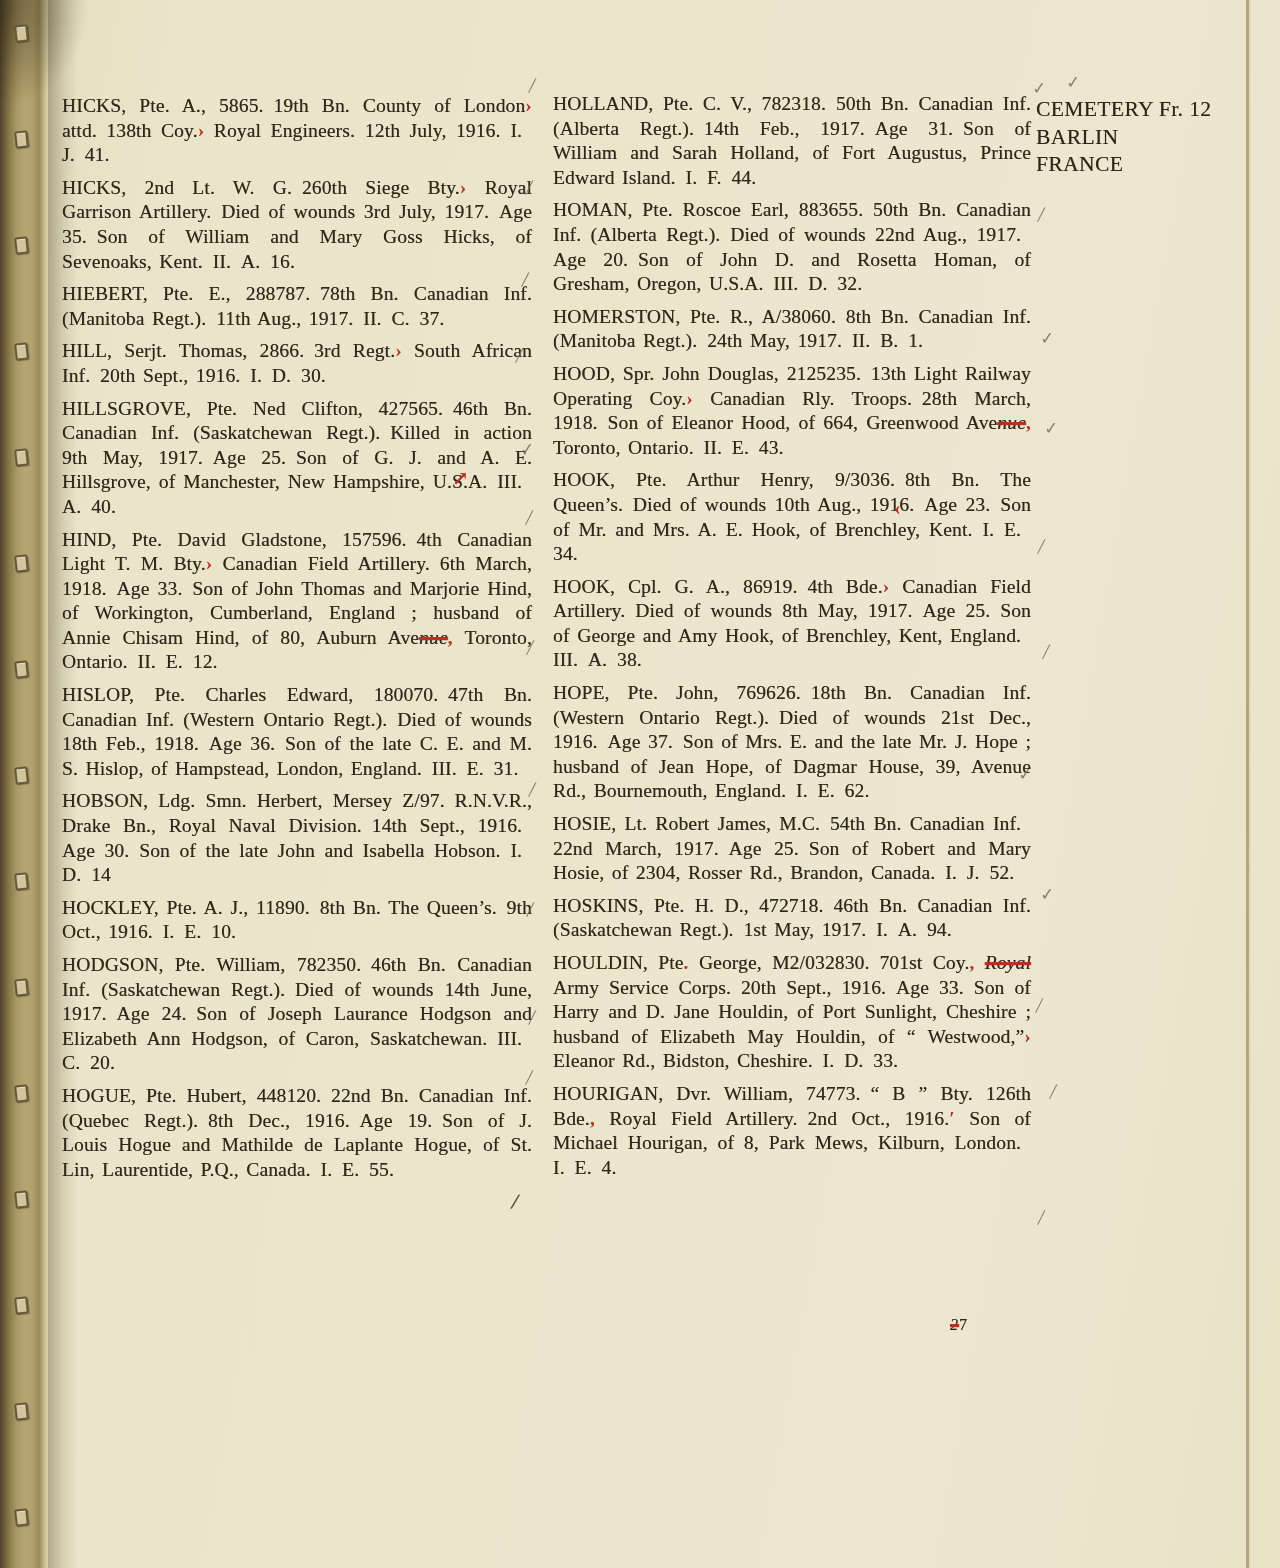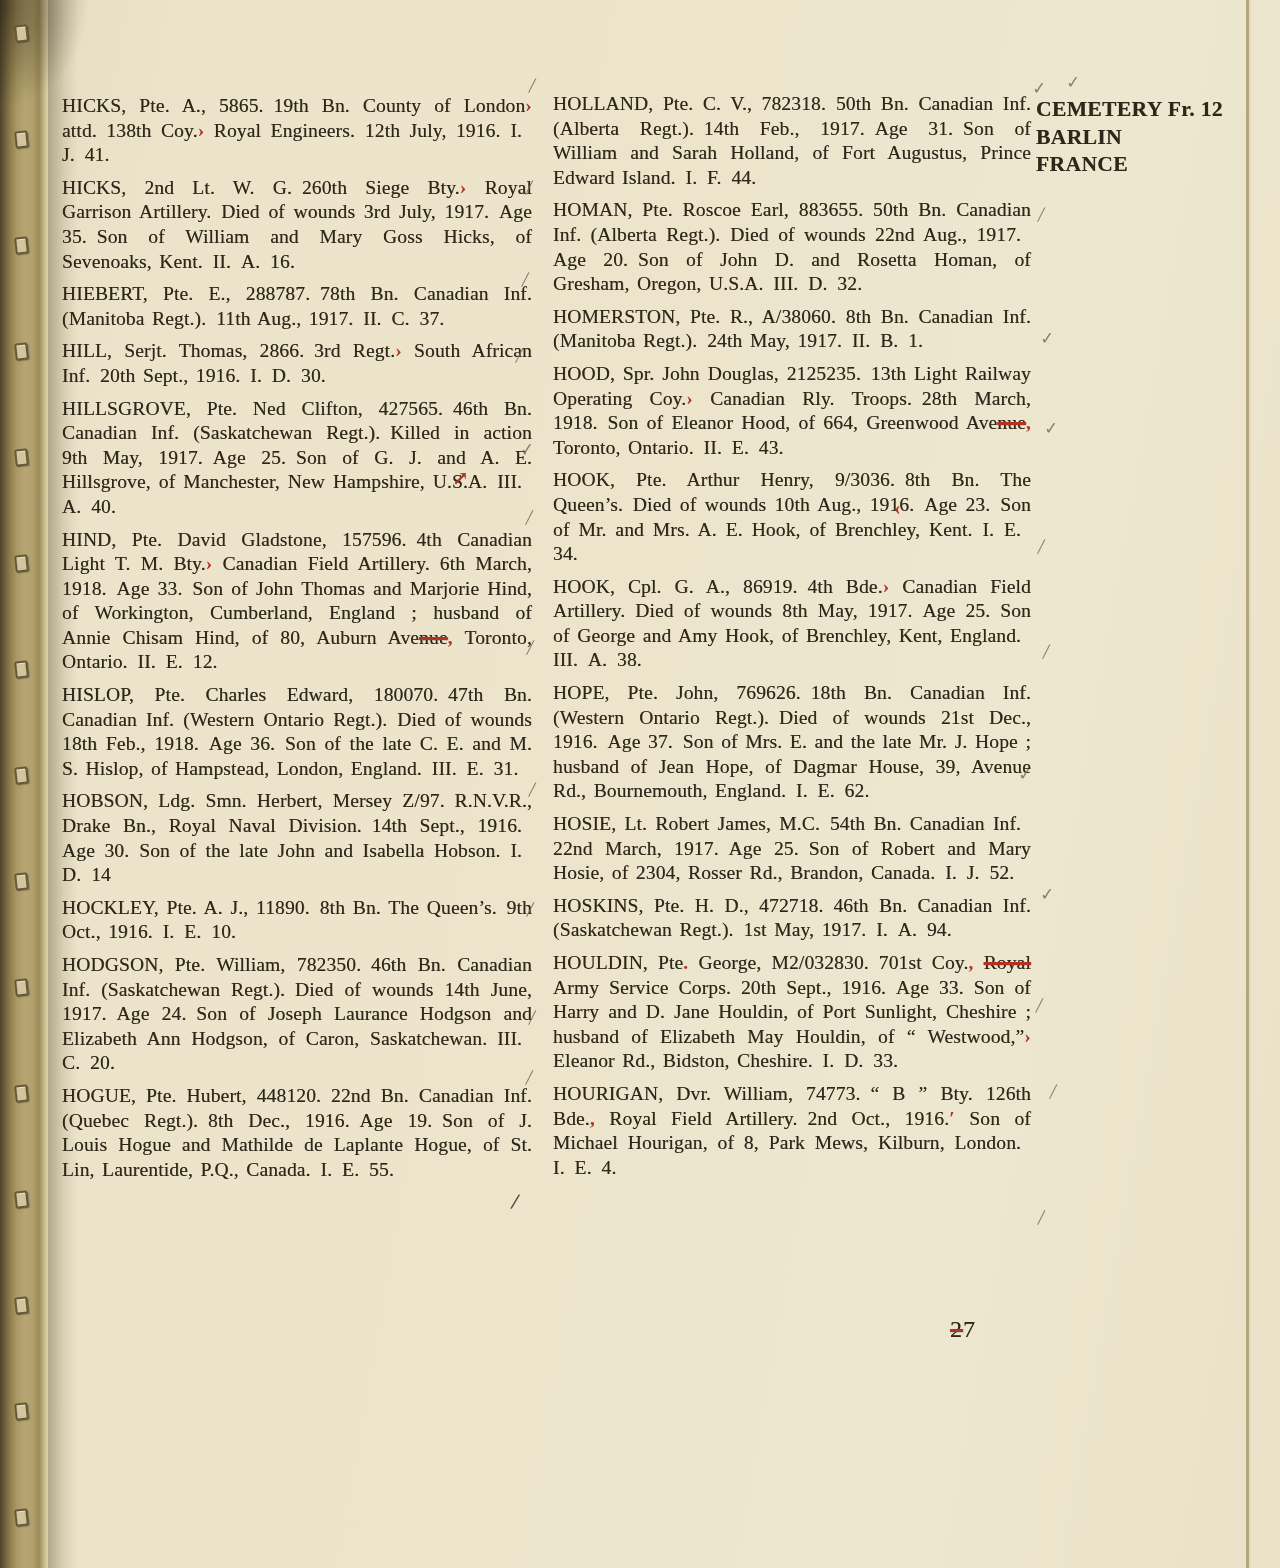--- a/index.html
+++ b/index.html
@@ -24,27 +24,27 @@
     box-shadow:inset 0 1px 0 rgba(255,255,255,.45), 1px 1px 1px rgba(50,40,18,.4);}
   .page-edge-right{position:absolute;left:1246px;top:0;width:3px;height:100%;background:#b4a67c;
     box-shadow:2px 0 0 #e3dbbf;}
   
   .col{position:absolute;text-align:justify;color:var(--ink);
        font-size:19.5px;line-height:24.6px;word-spacing:2.5px;letter-spacing:.15px;}
   .col p.entry{margin:0 0 8px 0;text-shadow:.3px .3px 0 rgba(46,39,25,.55);}
   .col-left{left:62px;top:94px;width:470px;}
   .col-right{left:553px;top:92px;width:478px;}
   .m-red{color:var(--red);font-weight:bold;text-shadow:none;}
-  .m-strike{text-decoration:line-through;text-decoration-color:var(--red);text-decoration-thickness:2.5px;}
+  .m-strike{text-decoration:line-through;text-decoration-color:var(--red);text-decoration-thickness:2.5px;font-style:italic;}
   
-  .header{position:absolute;left:1036px;top:96px;color:var(--ink);font-weight:bold;
+  .header{position:absolute;left:1036px;top:96px;color:var(--ink);font-weight:normal;
           font-size:21.5px;line-height:27.5px;letter-spacing:.4px;
           text-shadow:.3px .3px 0 rgba(46,39,25,.55);}
   
-  .page-number{position:absolute;left:950px;top:1316px;color:var(--ink);font-size:24px;
+  .page-number{position:absolute;left:950px;top:1316px;color:var(--ink);font-size:16px;
           letter-spacing:1px;text-shadow:.3px .3px 0 rgba(46,39,25,.5);}
   
   .mark{position:absolute;font-size:23px;line-height:1;pointer-events:none;}
   .mark.pencil{color:var(--pencil);transform:rotate(8deg);}
   .mark.pencil-dark{color:var(--pencil-dark);font-weight:bold;transform:rotate(12deg);}
   .mark.red{color:var(--red);font-weight:bold;font-size:20px;}
   .mark.check{font-size:17px;transform:rotate(-4deg);}
 </style>
 </head>
 <body>

